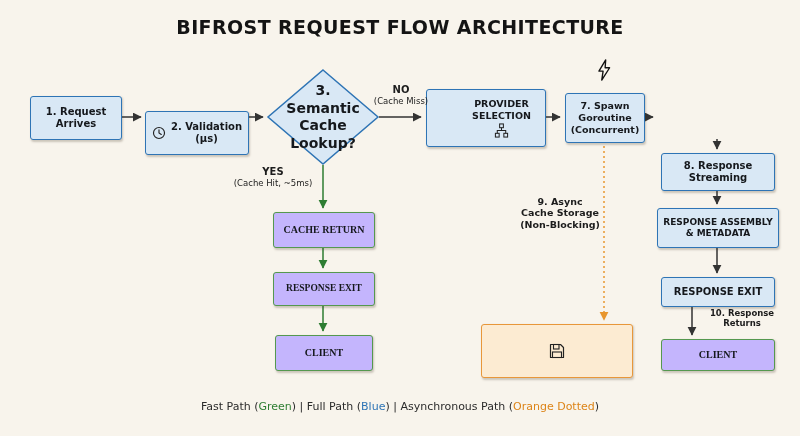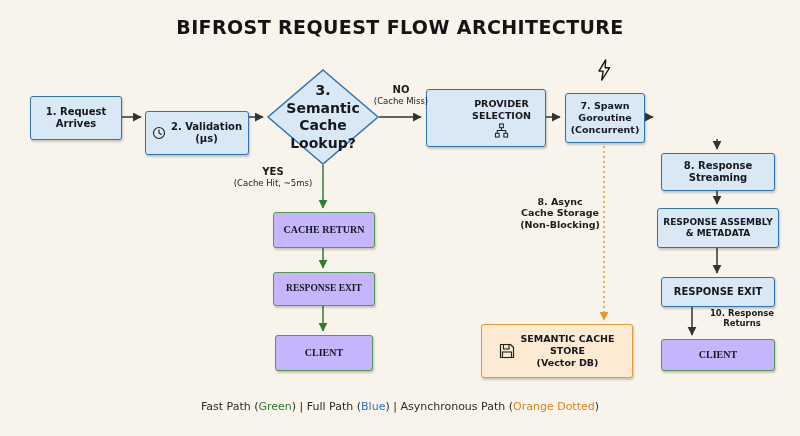--- a/index.html
+++ b/index.html
@@ -147,37 +147,34 @@
     <div class="lbl">CLIENT</div>
   </div>
 
   <div class="box orange" style="left:481px;top:324px;width:150px;height:52px;">
     <div class="row">
       <svg class="icon" width="16" height="16" viewBox="0 0 16 16">
         <path d="M1.5 1.5 h10 l3 3 v10 h-13 z" fill="none" stroke="#222" stroke-width="1.2" stroke-linejoin="round"></path>
         <rect x="4.5" y="1.5" width="5.5" height="4.5" fill="none" stroke="#222" stroke-width="1.1"></rect>
         <rect x="3.5" y="9" width="9" height="5.5" fill="none" stroke="#222" stroke-width="1.1"></rect>
       </svg>
-      <div class="lbl" style="font-size:9.5px;">SEMANTIC CACHE
-STORE
-(Vector DB)</div>
     </div>
   </div>
 
   <div class="edge-label" style="left:362px;top:84px;width:78px;">
     <div class="edge-head">NO</div>
     <div class="edge-sub">(Cache Miss)</div>
   </div>
 
   <div class="edge-label" style="left:228px;top:166px;width:90px;">
     <div class="edge-head">YES</div>
     <div class="edge-sub">(Cache Hit, ~5ms)</div>
   </div>
 
-  <div class="edge-label" style="left:514px;top:196px;width:92px;font-size:9.5px;font-weight:bold;white-space:pre-line;">8. Async
+  <div class="edge-label" style="left:514px;top:196px;width:92px;font-size:9.5px;font-weight:bold;white-space:pre-line;">9. Async
 Cache Storage
 (Non-Blocking)</div>
 
   <div class="edge-label" style="left:700px;top:308px;width:84px;font-size:8.5px;font-weight:bold;white-space:pre-line;">10. Response
 Returns</div>
 
   <div class="legend">
     <span>Fast Path (</span><span class="g">Green</span><span>) | Full Path (</span><span class="b">Blue</span><span>) | Asynchronous Path (</span><span class="o">Orange Dotted</span><span>)</span>
   </div>
 

